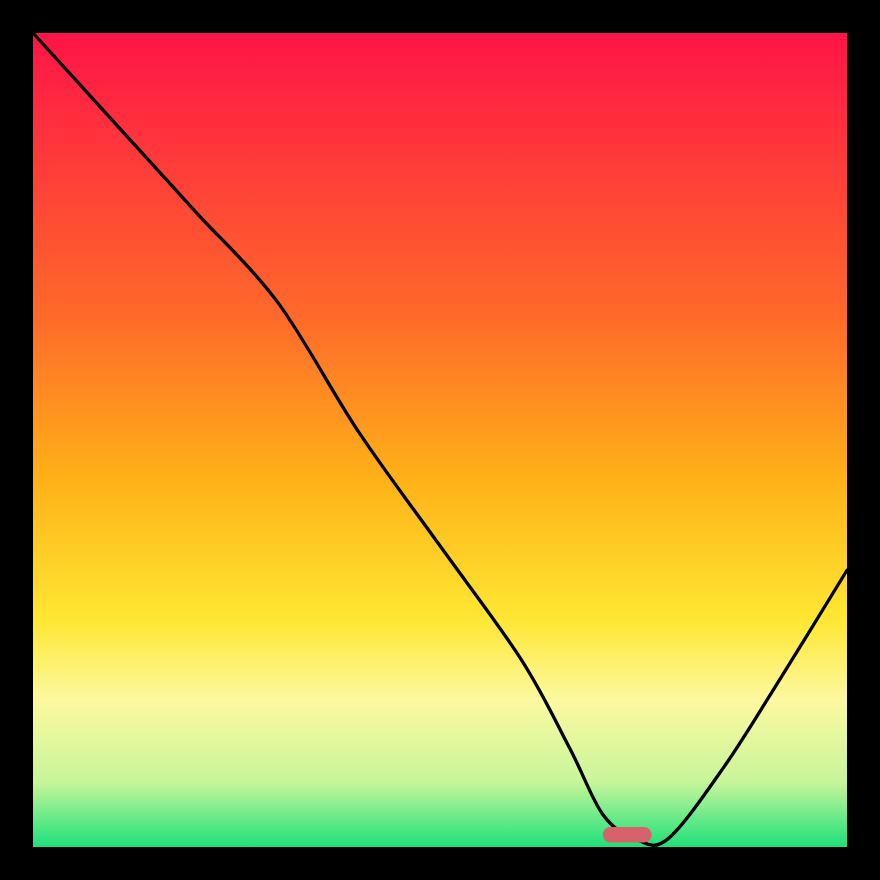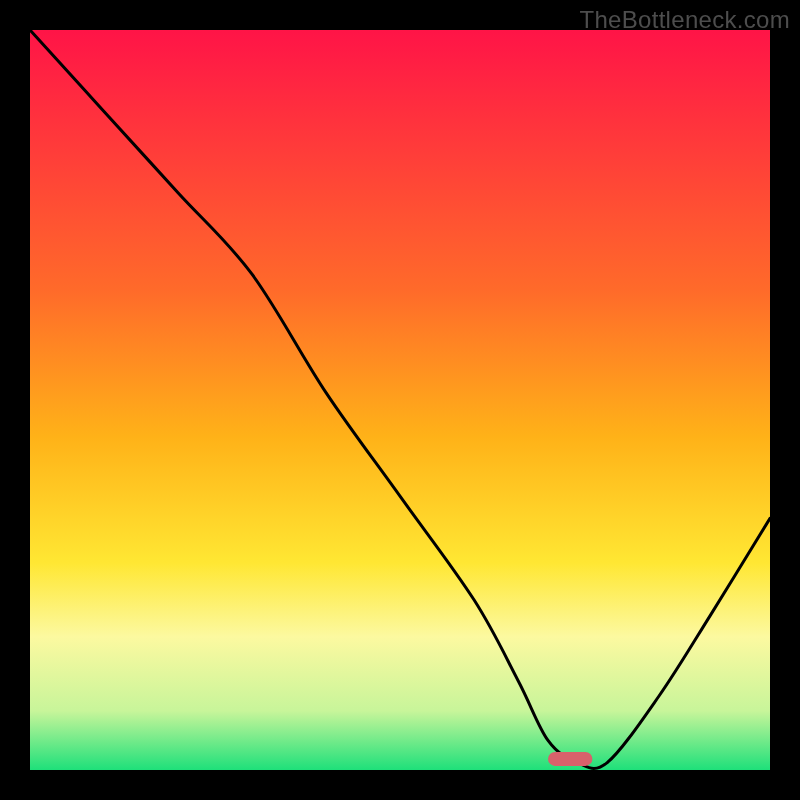--- a/index.html
+++ b/index.html
@@ -25,21 +25,20 @@
     letter-spacing: 0.3px;
   }
   svg {
     display: block;
   }
 </style>
 </head>
 <body>
 
 <div class="wrap">
-  <div class="watermark">TheBottleneck.com</div>
 
   <svg id="chart" width="800" height="800">
     <defs>
       <linearGradient id="bg-grad" x1="0" y1="0" x2="0" y2="1">
           <stop offset="0%" stop-color="#ff1447"></stop>
           <stop offset="35%" stop-color="#ff6a2a"></stop>
           <stop offset="55%" stop-color="#ffb218"></stop>
           <stop offset="72%" stop-color="#ffe733"></stop>
           <stop offset="82%" stop-color="#fcf9a0"></stop>
           <stop offset="92%" stop-color="#c8f59a"></stop>

